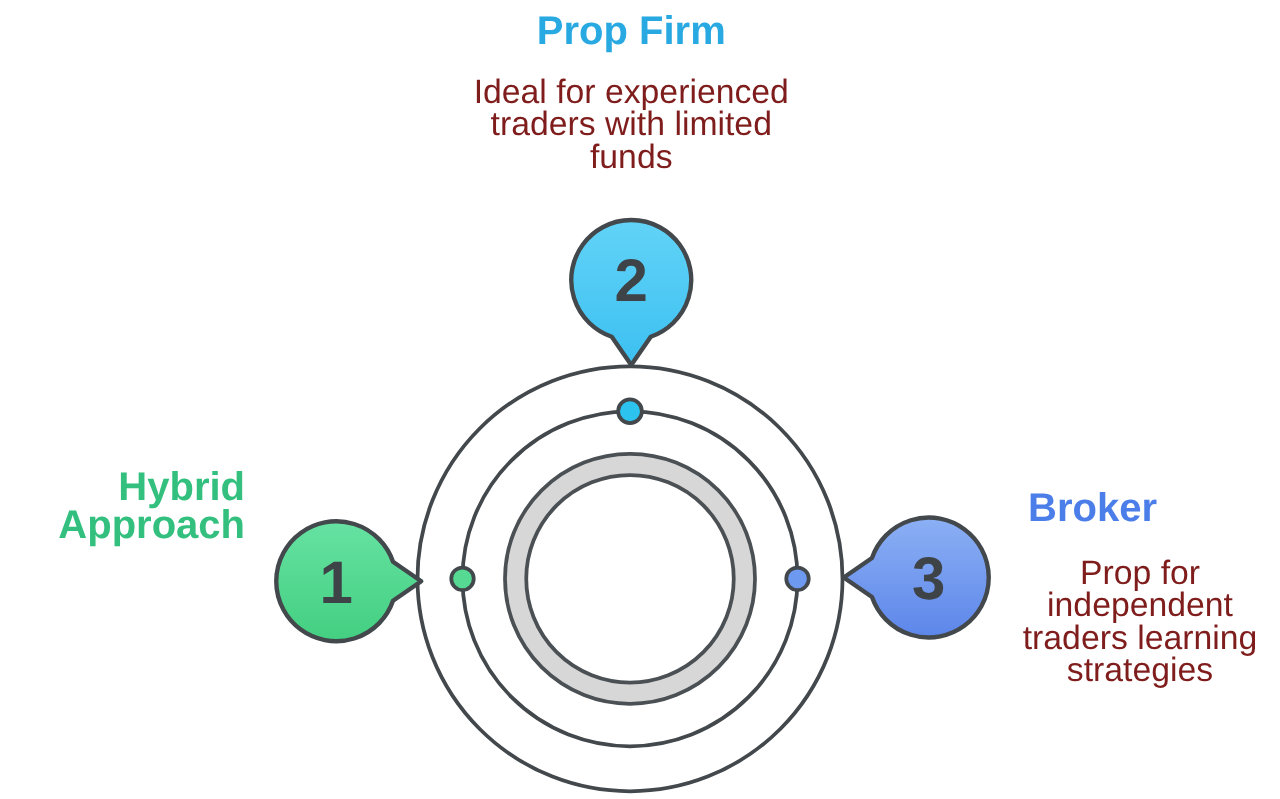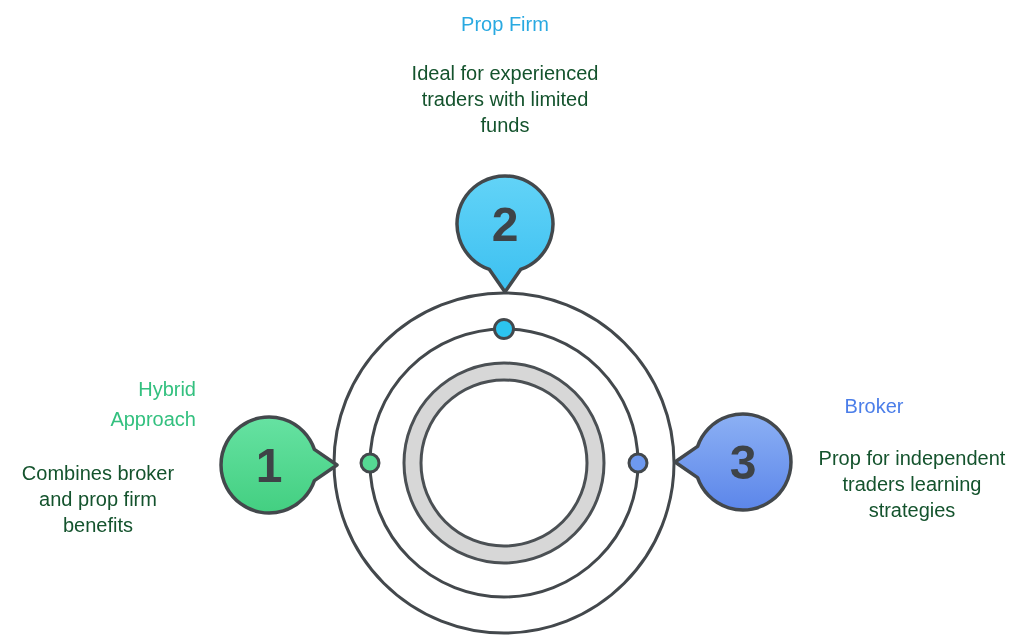--- a/index.html
+++ b/index.html
@@ -19,31 +19,31 @@
     position: absolute;
     left: 0;
     top: 0;
   }
   .label {
     position: absolute;
     text-align: center;
     white-space: pre-line;
   }
   .heading {
-    font-weight: normal;
-    font-size: 20px;
+    font-weight: bold;
+    font-size: 32px;
     line-height: 30px;
     letter-spacing: 0px;
   }
   .heading.cyan  { color: #29a9e1; }
   .heading.green { color: #33c07f; }
   .heading.blue  { color: #4b7ee9; }
   .desc {
-    color: #14532d;
-    font-size: 20px;
+    color: #7f1d1d;
+    font-size: 27px;
     line-height: 26px;
   }
   .t-prop-title { left: 355px; top: 9px;   width: 300px; }
   .t-prop-desc  { left: 355px; top: 60px;  width: 300px; }
   .t-hyb-title  { left: 0px;   top: 374px; width: 196px; text-align: right; }
   .t-hyb-desc   { left: 0px;   top: 460px; width: 196px; }
   .t-bro-title  { left: 772px; top: 391px; width: 204px; }
   .t-bro-desc   { left: 800px; top: 445px; width: 224px; }
   svg text.balloon-num {
     font-family: "Liberation Sans", sans-serif;
@@ -99,22 +99,19 @@
     <text x="743" y="479" class="balloon-num">3</text>
   </svg>
 
   <div class="label heading cyan t-prop-title">Prop Firm</div>
   <div class="label desc t-prop-desc">Ideal for experienced
 traders with limited
 funds</div>
 
   <div class="label heading green t-hyb-title">Hybrid
 Approach</div>
-  <div class="label desc t-hyb-desc">Combines broker
-and prop firm
-benefits</div>
 
   <div class="label heading blue t-bro-title">Broker</div>
   <div class="label desc t-bro-desc">Prop for independent
 traders learning
 strategies</div>
 
 </div>
 
 </body></html>

